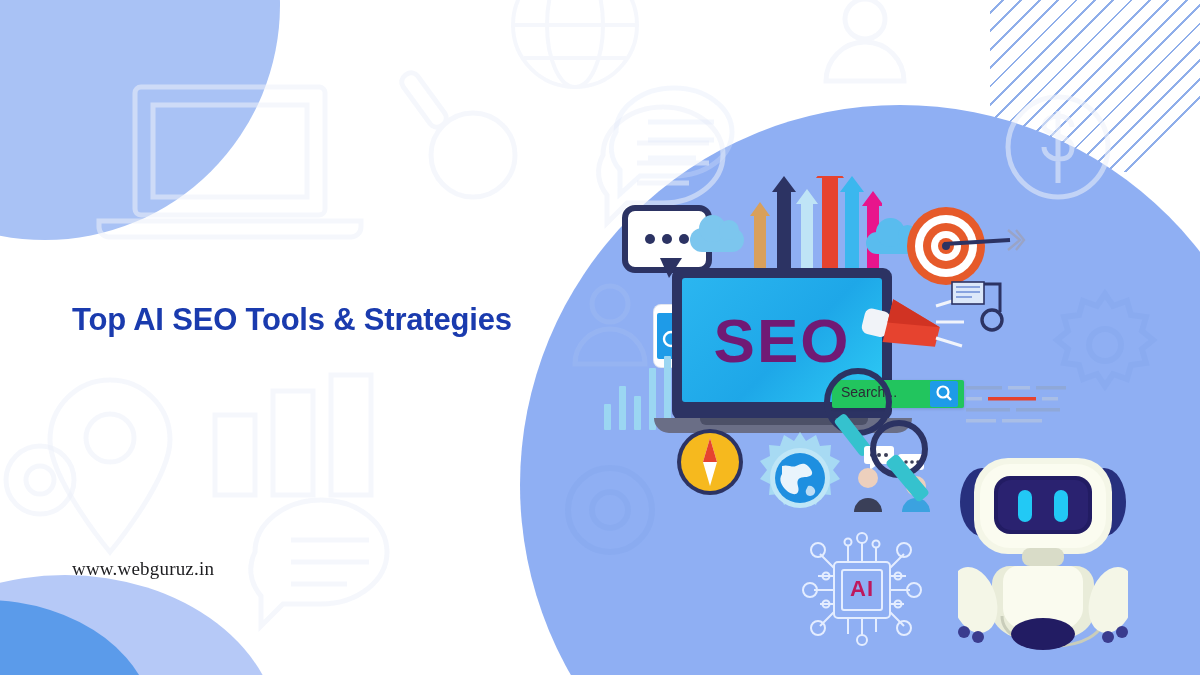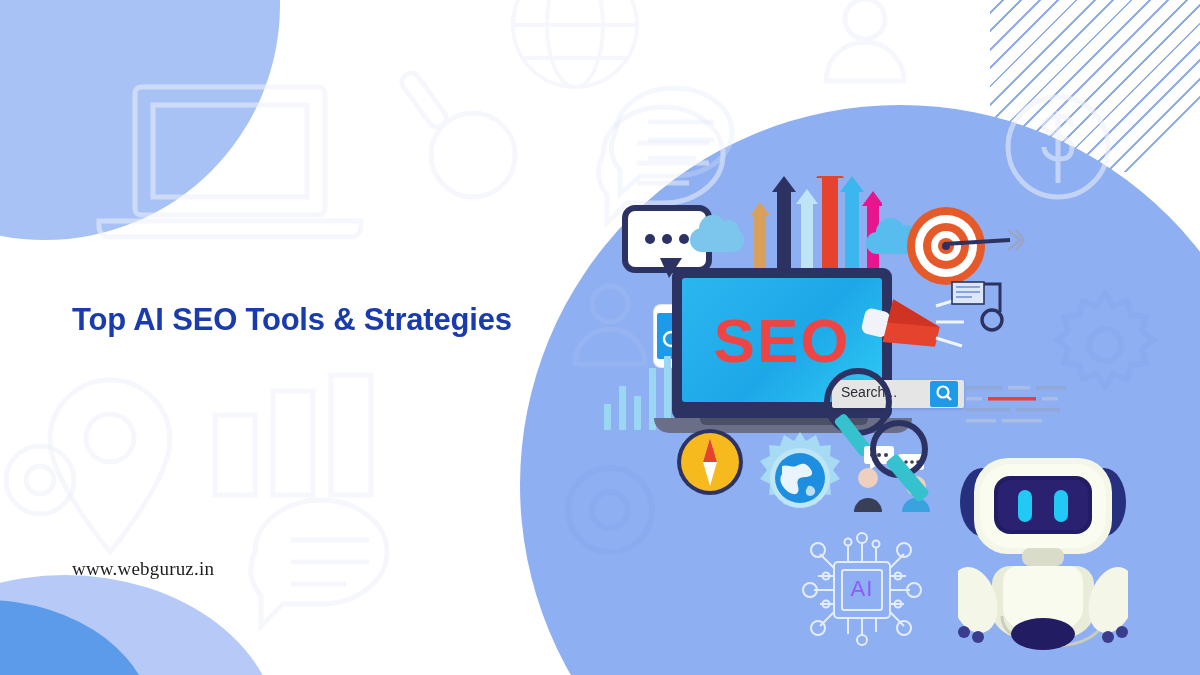--- a/index.html
+++ b/index.html
@@ -83,42 +83,42 @@
 
   
   .bars{left:604px;top:355px;width:90px;height:75px;}
   .bars i{position:absolute;bottom:0;width:7px;background:#9BD6F2;display:block;border-radius:1px;}
 
   
   .lap-body{left:672px;top:268px;width:220px;height:152px;background:#2C3363;border-radius:9px;}
   .lap-screen{left:682px;top:278px;width:200px;height:124px;
       background:linear-gradient(135deg,#2BB6F0 0%,#1EA7E8 55%,#2ECBF5 100%);border-radius:3px;}
   .seo-text{left:682px;top:286px;width:200px;text-align:center;
-      font-size:62px;font-weight:bold;color:#ef4444;letter-spacing:2px;line-height:110px;}
+      font-size:62px;font-weight:bold;color:#701a75;letter-spacing:2px;line-height:110px;}
   .lap-base{left:654px;top:418px;width:258px;height:15px;background:#6A6E86;
       border-radius:0 0 16px 16px;}
   .lap-base2{left:700px;top:418px;width:168px;height:7px;background:#4C5067;border-radius:0 0 6px 6px;}
 
   
-  .sbar{left:832px;top:380px;width:132px;height:28px;background:#e5e5e5;border-radius:2px;
+  .sbar{left:832px;top:380px;width:132px;height:28px;background:#22c55e;border-radius:2px;
       box-shadow:0 1px 3px rgba(20,30,60,.18);}
   .sbar .lbl{position:absolute;left:9px;top:4px;font-size:14px;color:#2b2b35;}
   .sbtn{left:930px;top:381px;width:28px;height:26px;background:#1E9BE8;border-radius:2px;}
   .loupe{left:824px;top:368px;width:56px;height:56px;border:6px solid #2C3363;border-radius:50%;}
   .loupe-h{left:846px;top:412px;width:14px;height:46px;background:#35C2CE;border-radius:4px;transform:rotate(-38deg);}
 
   
   .tealloupe{left:870px;top:420px;width:46px;height:46px;border:6px solid #2C3363;border-radius:50%;}
   .tealhandle{left:900px;top:452px;width:15px;height:52px;background:#35C2CE;border-radius:4px;transform:rotate(-40deg);}
 
   
   .aichip{left:792px;top:528px;width:140px;height:122px;}
   .ai-label{position:absolute;left:0;top:0;width:140px;height:122px;
       display:flex;align-items:center;justify-content:center;
-      font-size:22px;font-weight:normal;color:#8b5cf6;letter-spacing:1px;}
+      font-size:22px;font-weight:bold;color:#be185d;letter-spacing:1px;}
 
   
   .robot{left:958px;top:440px;width:170px;height:210px;}
 </style>
 </head>
 <body>
 
 <div class="stage">
 
   <div class="blob-tl"></div>

